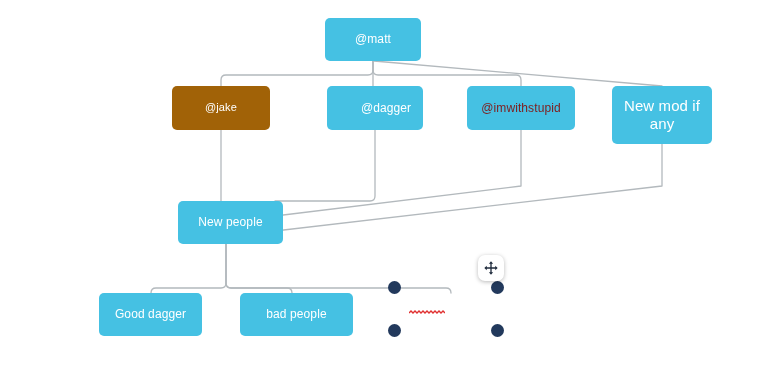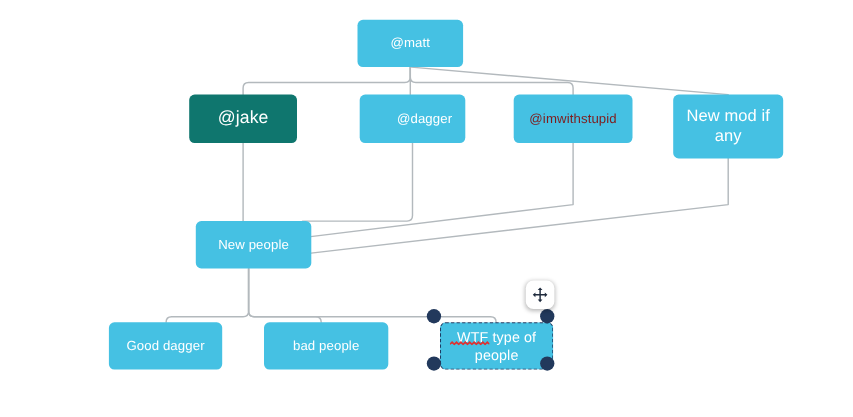--- a/index.html
+++ b/index.html
@@ -104,44 +104,41 @@
 
       <path d="M226,244 L226,283 Q226,288 231,288 L287,288 Q292,288 292,293 L292,293"></path>
 
       <path d="M226,244 L226,283 Q226,288 231,288 L446,288 Q451,288 451,293 L451,293"></path>
     </g>
   </svg>
 
   <div class="node" id="node-matt" style="left: 325px; top: 18px; width: 96px; height: 43px; font-size: 12px; background: rgb(69, 193, 227); color: rgb(255, 255, 255); justify-content: flex-end;">
     <span class="node-label">@matt</span>
   </div>
-  <div class="node" id="node-jake" style="left: 172px; top: 86px; width: 98px; height: 44px; font-size: 16px; background: #0f766e; color: rgb(255, 255, 255);">
+  <div class="node" id="node-jake" style="left: 172px; top: 86px; width: 98px; height: 44px; font-size: 11px; background: #a16207; color: rgb(255, 255, 255);">
     <span class="node-label">@jake</span>
   </div>
   <div class="node" id="node-dagger" style="left: 327px; top: 86px; width: 96px; height: 44px; font-size: 12px; background: rgb(69, 193, 227); color: rgb(255, 255, 255); padding-left: 28px;">
     <span class="node-label">@dagger</span>
   </div>
   <div class="node" id="node-imwithstupid" style="left: 467px; top: 86px; width: 108px; height: 44px; font-size: 12px; background: rgb(69, 193, 227); color: #7f1d1d;">
     <span class="node-label">@imwithstupid</span>
   </div>
   <div class="node" id="node-newmod" style="left: 612px; top: 86px; width: 100px; height: 58px; font-size: 15px; background: rgb(69, 193, 227); color: rgb(255, 255, 255);">
     <span class="node-label">New mod if any</span>
   </div>
   <div class="node" id="node-newpeople" style="left: 178px; top: 201px; width: 105px; height: 43px; font-size: 12px; background: rgb(69, 193, 227); color: rgb(255, 255, 255);">
     <span class="node-label">New people</span>
   </div>
   <div class="node" id="node-goodpeople" style="left: 99px; top: 293px; width: 103px; height: 43px; font-size: 12px; background: rgb(69, 193, 227); color: rgb(255, 255, 255);">
     <span class="node-label">Good dagger</span>
   </div>
   <div class="node" id="node-badpeople" style="left: 240px; top: 293px; width: 113px; height: 43px; font-size: 12px; background: rgb(69, 193, 227); color: rgb(255, 255, 255);">
     <span class="node-label">bad people</span>
   </div>
-  <div class="node selected" id="node-wtfpeople" style="left: 400px; top: 293px; width: 103px; height: 43px; font-size: 13px; background: rgb(69, 193, 227); color: rgb(255, 255, 255);">
-    <span class="node-label">WTF type of people</span>
-  </div>
 
   <svg class="spell" id="spellcheck-underline" width="36" height="4" viewBox="0 0 36 4" xmlns="http://www.w3.org/2000/svg" style="left: 409px; top: 310px;">
     <path d="M0,3 L2,1 L4,3 L6,1 L8,3 L10,1 L12,3 L14,1 L16,3 L18,1 L20,3 L22,1 L24,3 L26,1 L28,3 L30,1 L32,3 L34,1 L36,3" fill="none" stroke="#e03030" stroke-width="1.4"></path>
   </svg>
 
   <div class="handle" style="left: 388px; top: 281px; background: rgb(34, 57, 92);"></div>
   <div class="handle" style="left: 491px; top: 281px; background: rgb(34, 57, 92);"></div>
   <div class="handle" style="left: 388px; top: 324px; background: rgb(34, 57, 92);"></div>
   <div class="handle" style="left: 491px; top: 324px; background: rgb(34, 57, 92);"></div>
 

